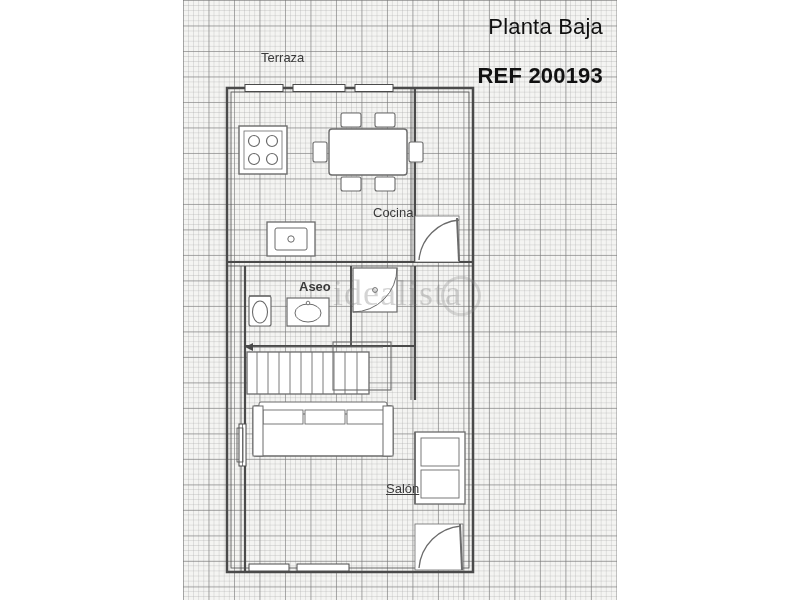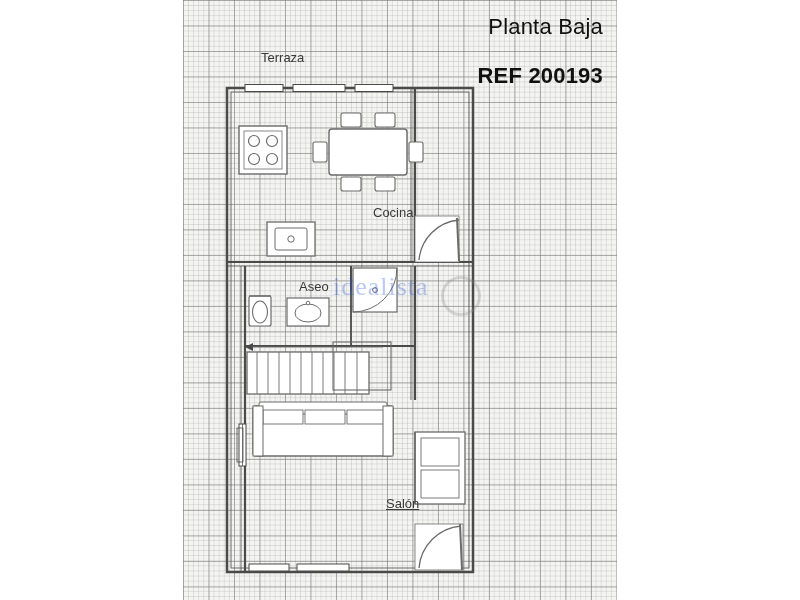--- a/index.html
+++ b/index.html
@@ -76,22 +76,22 @@
     z-index: 30;
   }
   .watermark {
     position: absolute;
     left: 150px;
     top: 272px;
     width: 150px;
     height: 46px;
     z-index: 25;
     opacity: 0.30;
-    font-size: 26px;
-    color: #1d4ed8;
+    font-size: 36px;
+    color: #737373;
     font-family: "Liberation Serif", serif;
     letter-spacing: 1px;
   }
   .wm-circle {
     position: absolute;
     right: 2px;
     top: 4px;
     width: 34px;
     height: 34px;
     border: 3px solid #8c8c8c;
@@ -251,22 +251,22 @@
         <line x1="277" y1="524" x2="279" y2="570" stroke-width="2"></line>
       </g>
 
       <g stroke="#4a4a4a" fill="none">
         <rect x="54" y="428" width="6" height="34" stroke-width="0.8"></rect>
       </g>
     </svg>
 
     <div class="room-label" style="left:78px; top:50px;">Terraza</div>
     <div class="room-label" style="left:190px; top:205px;">Cocina</div>
-    <div class="room-label" style="left:116px; top:279px;">Aseo</div>
-    <div class="room-label" style="left:203px; top:496px;text-decoration:underline;">Salón</div>
+    <div class="room-label" style="left:116px; top:279px;font-weight:bold;">Aseo</div>
+    <div class="room-label" style="left:203px; top:481px;text-decoration:underline;">Salón</div>
 
     <div class="title-block">
       <div class="t1">Planta Baja</div>
       <div class="t2">REF 200193</div>
     </div>
   </div>
 
 </div>
 
 </body></html>

